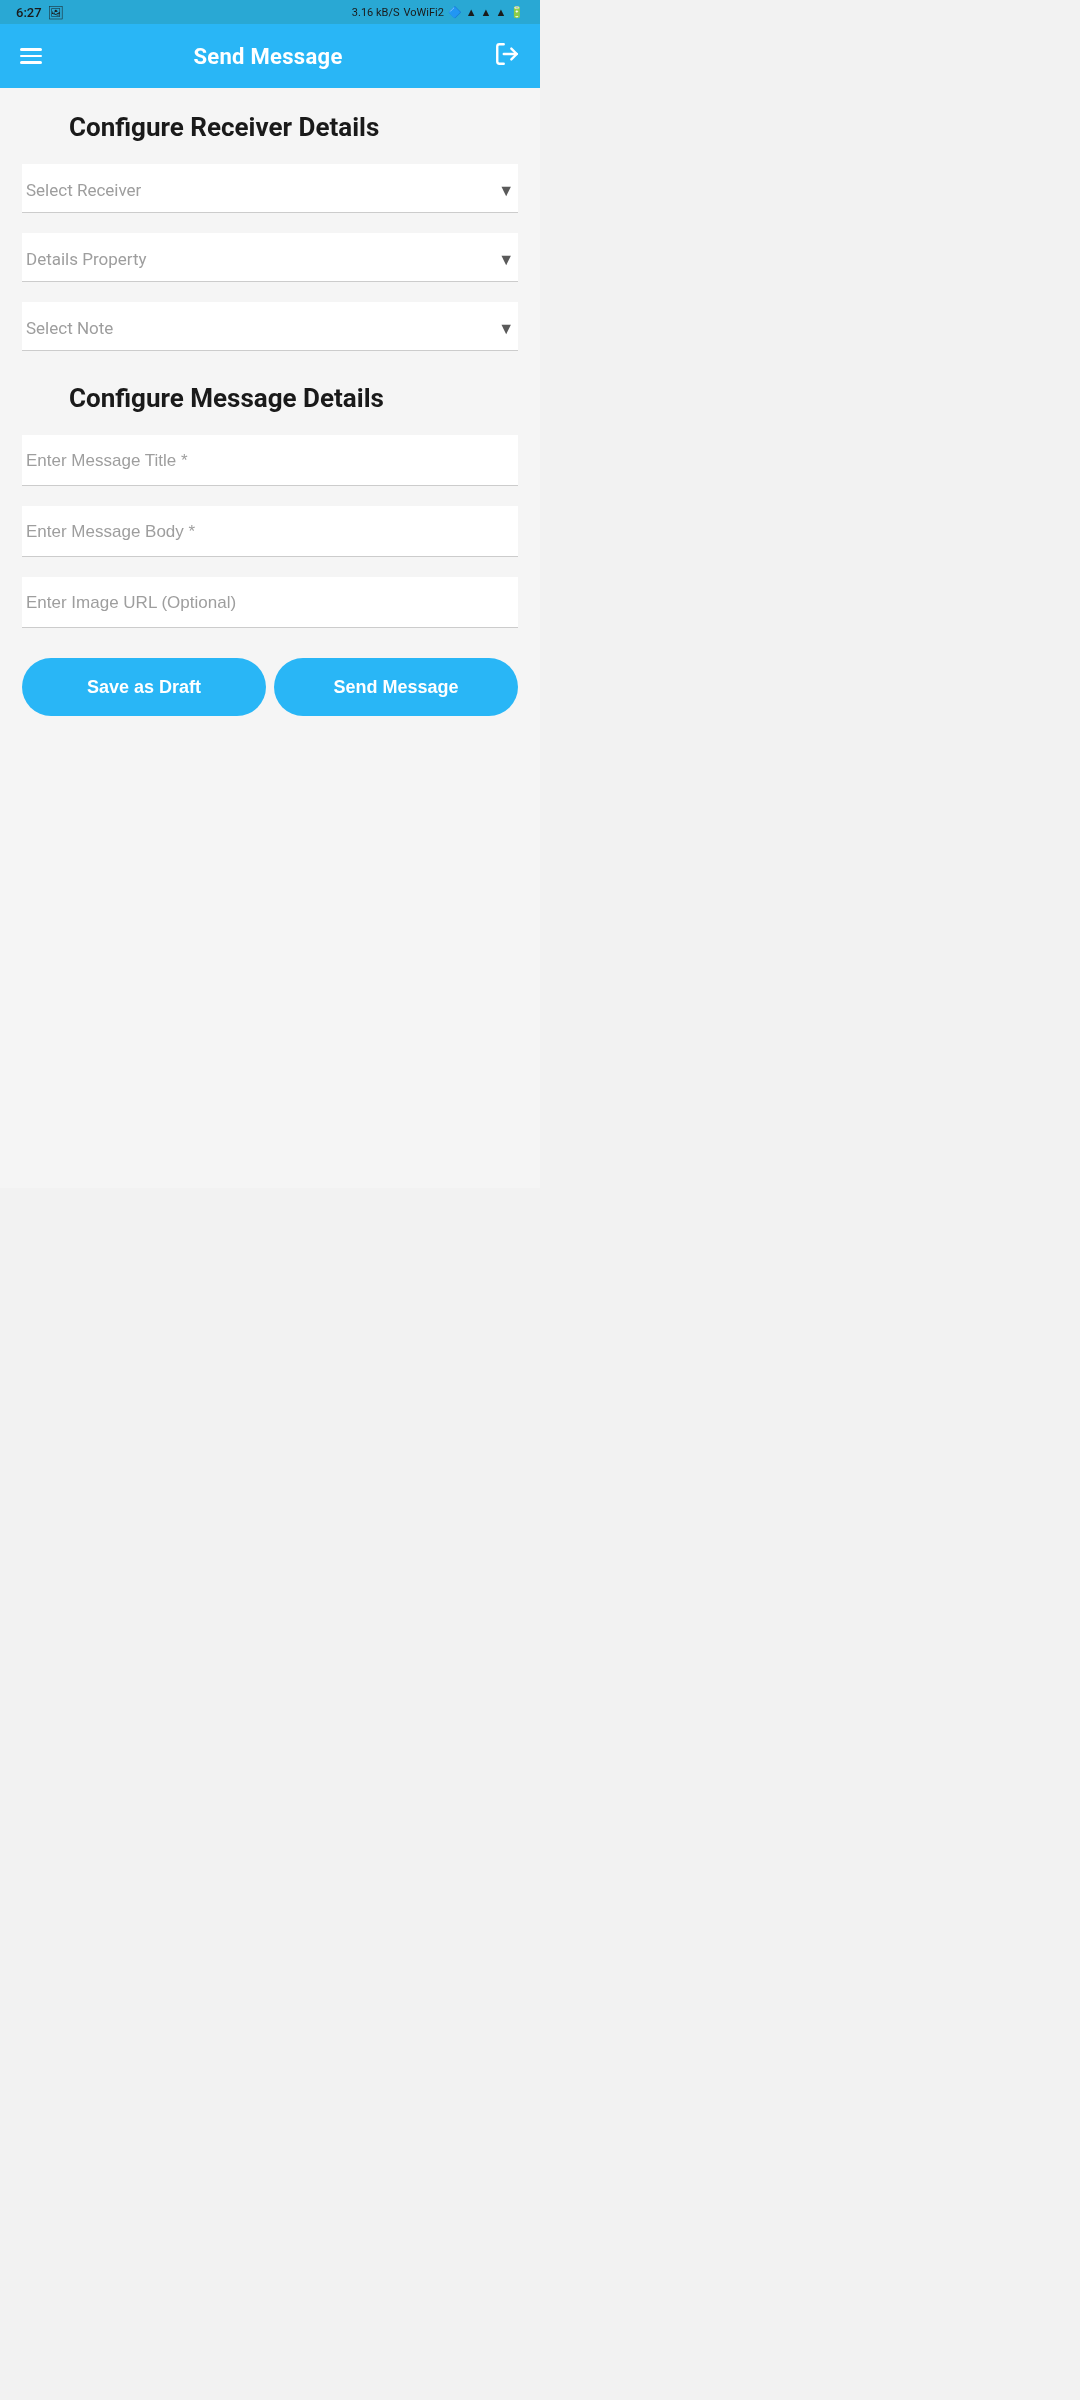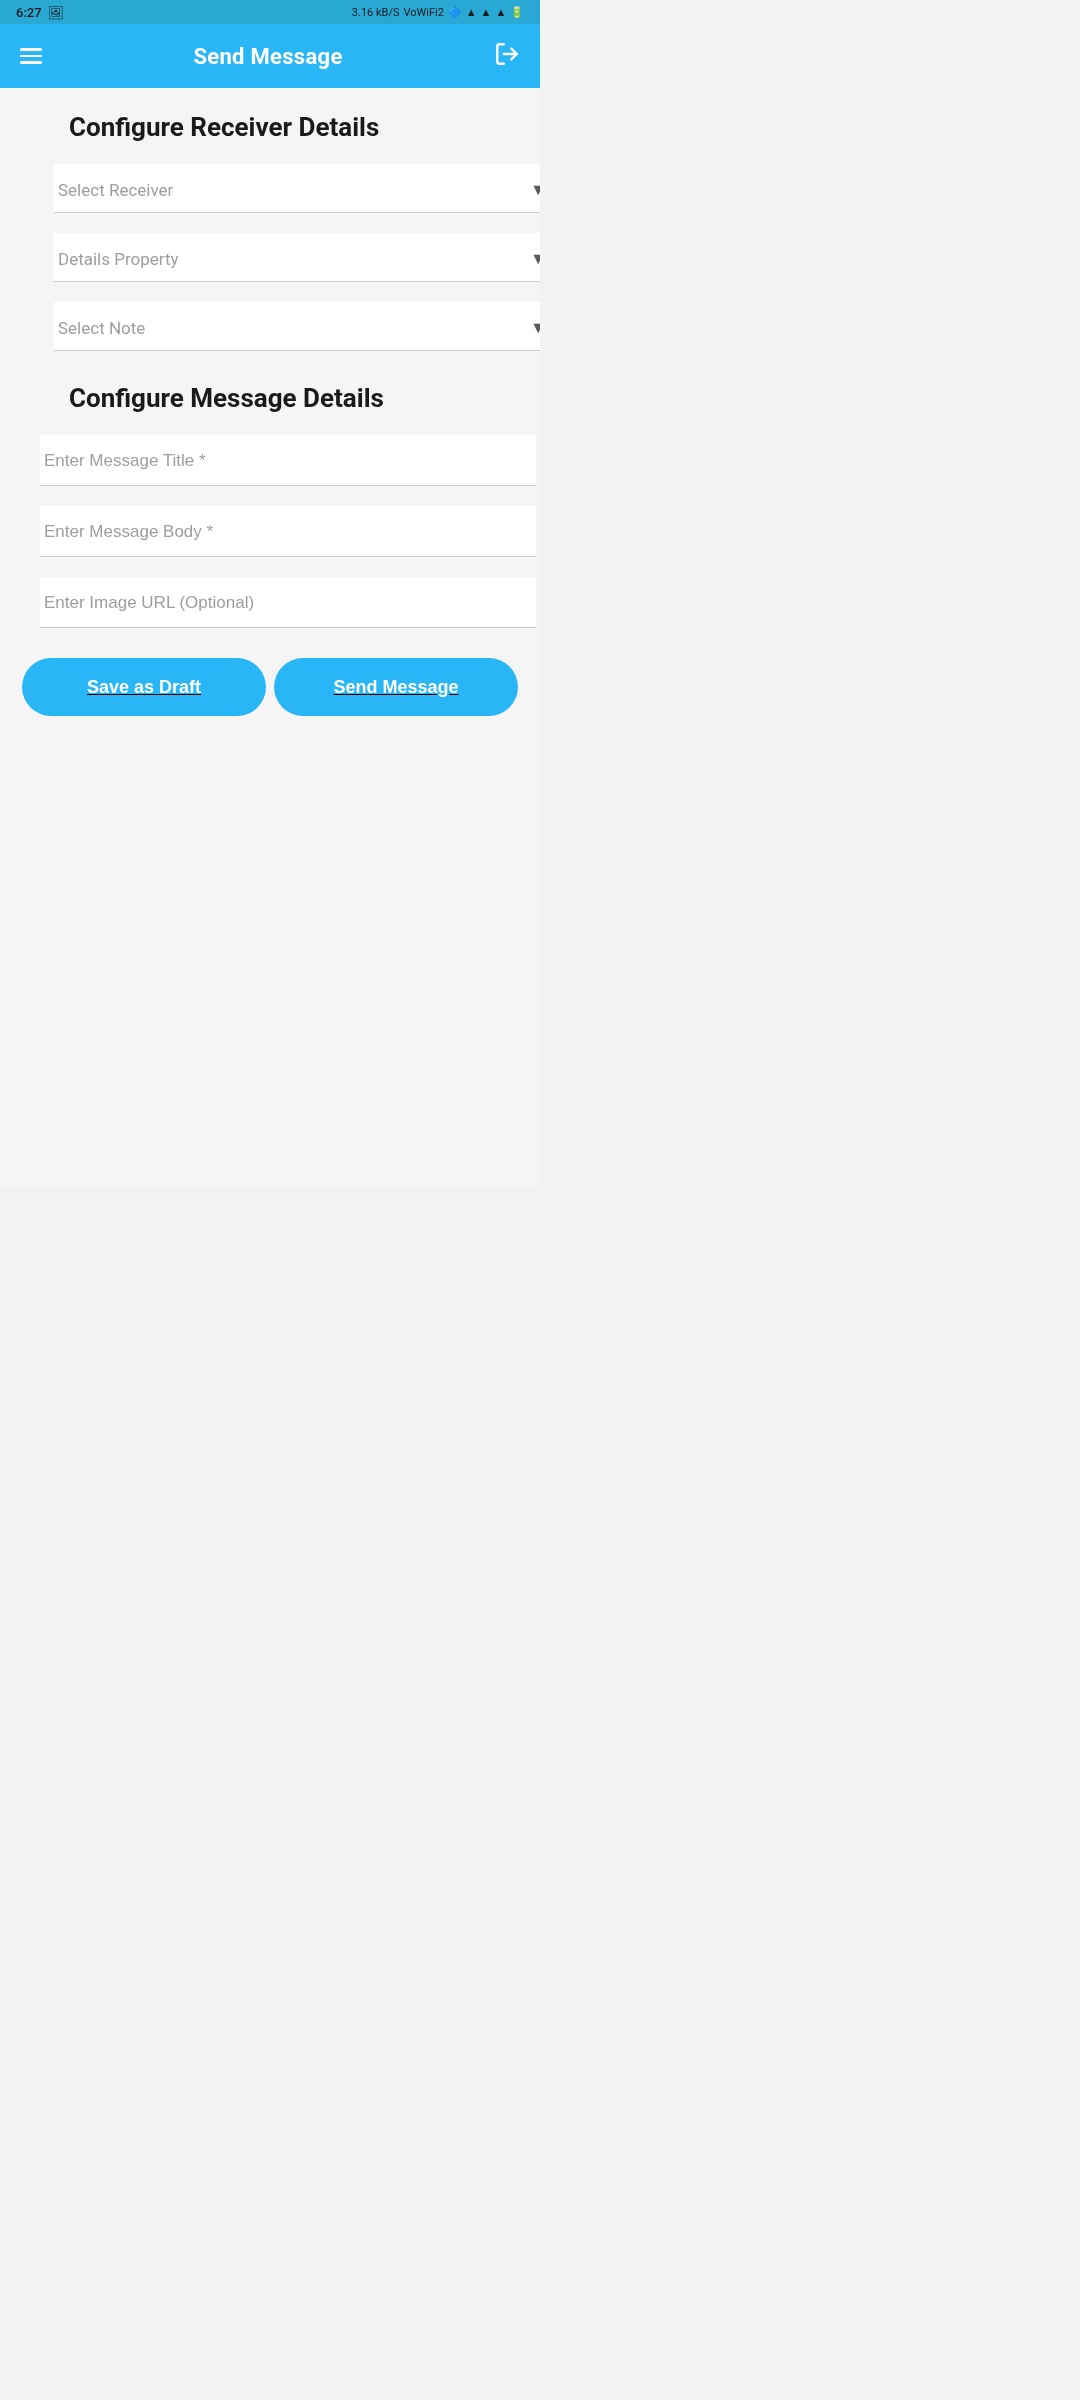--- a/index.html
+++ b/index.html
@@ -102,44 +102,43 @@
     }
 
     
     .dropdown-field {
       width: 100%;
       background-color: white;
       border: none;
       border-bottom: 1.5px solid #cccccc;
       padding: 16px 4px 12px 4px;
       display: flex;
+      align-items: center;
       justify-content: space-between;
       cursor: pointer;
       margin-bottom: 20px;
-      margin-left: 32px;
     }
 
     .dropdown-label {
       font-size: 17px;
       color: #9e9e9e;
     }
 
     .dropdown-arrow {
       color: #5a5a5a;
       font-size: 16px;
     }
 
     
     .input-group {
       width: 100%;
       margin-bottom: 20px;
       background-color: white;
       border-bottom: 1.5px solid #cccccc;
       padding: 10px 4px 8px 4px;
-      margin-left: 18px;
     }
 
     .input-label {
       font-size: 14px;
       color: #9e9e9e;
       display: block;
       margin-bottom: 4px;
     }
 
     .input-value {
@@ -161,21 +160,20 @@
     .text-input::placeholder {
       color: #9e9e9e;
     }
 
     
     .button-row {
       display: flex;
       gap: 8px;
       margin-top: 30px;
       margin-bottom: 24px;
-      text-decoration: underline;
     }
 
     .btn {
       flex: 1;
       height: 58px;
       border: none;
       border-radius: 30px;
       font-size: 18px;
       font-weight: bold;
       color: white;

